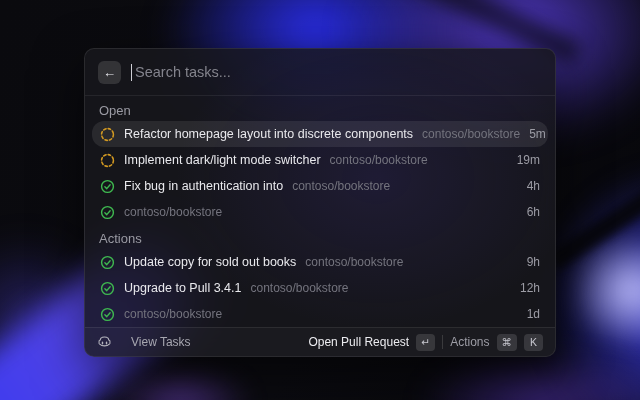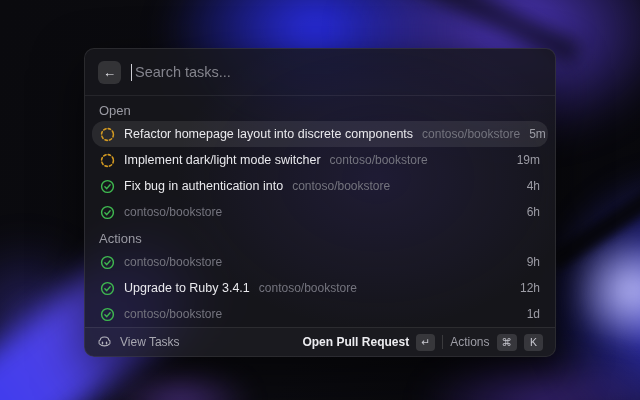--- a/index.html
+++ b/index.html
@@ -64,26 +64,26 @@
     display:flex;align-items:center;gap:9px;cursor:pointer}
   .task-row.selected{background:rgba(255,255,255,.085)}
   .status-icon{width:15px;height:15px;flex:none;display:flex}
   .status-icon svg{width:15px;height:15px;display:block}
   .task-title{font-size:12.5px;color:#e9e9ed;font-weight:500;white-space:nowrap}
   .task-repo{font-size:12px;color:#74747e;white-space:nowrap}
   .task-time{margin-left:auto;font-size:12px;color:#9c9ca5;white-space:nowrap}
 
   .footer{flex:none;height:28px;border-top:1px solid rgba(255,255,255,.08);
     background:rgba(255,255,255,.025);
-    display:flex;align-items:center;padding:0 12px;gap:8px;font-size:12px}
+    display:flex;align-items:center;padding:0 12px;gap:19px;font-size:12px}
   .copilot{flex:none;display:flex}
   .copilot svg{width:15px;height:15px;display:block}
   .view-tasks{color:#a7a7b0;cursor:pointer}
   .footer-right{margin-left:auto;display:flex;align-items:center;gap:7px}
-  .primary-label{color:#ececf0;font-weight:700;font-size:12px;cursor:pointer}
+  .primary-label{color:#ececf0;font-weight:400;font-size:12px;cursor:pointer}
   .key{min-width:9px;height:17px;padding:0 5px;border-radius:4px;
     background:rgba(255,255,255,.13);color:#c7c7cf;font-size:10.5px;
     display:flex;align-items:center;justify-content:center}
   .vdiv{width:1px;height:14px;background:rgba(255,255,255,.14)}
   .actions-label{color:#9d9da6;font-size:12px;cursor:pointer}
 </style>
 </head>
 <body>
 
 <div class="wallpaper">
@@ -167,33 +167,34 @@
     <div class="section-label">Actions</div>
     <div class="section-items">
   <div class="task-row done">
     <span class="status-icon">
 
       <svg class="icon-done" viewBox="0 0 16 16">
         <circle cx="8" cy="8" r="6.3" fill="none" stroke="#3fb950" stroke-width="1.5"></circle>
         <path d="M5.2 8.3l2 2 3.6-4.2" fill="none" stroke="#3fb950" stroke-width="1.5" stroke-linecap="round" stroke-linejoin="round"></path>
       </svg>
     </span>
+    <span class="task-title">Update copy for sold out books</span>
     <span class="task-repo">contoso/bookstore</span>
     <span class="task-time">9h</span>
   </div>
 
   <div class="task-row done">
     <span class="status-icon">
 
       <svg class="icon-done" viewBox="0 0 16 16">
         <circle cx="8" cy="8" r="6.3" fill="none" stroke="#3fb950" stroke-width="1.5"></circle>
         <path d="M5.2 8.3l2 2 3.6-4.2" fill="none" stroke="#3fb950" stroke-width="1.5" stroke-linecap="round" stroke-linejoin="round"></path>
       </svg>
     </span>
-    <span class="task-title">Upgrade to Ruby 3.4.1</span>
+    <span class="task-title">Upgrade to Pull 3.4.1</span>
     <span class="task-repo">contoso/bookstore</span>
     <span class="task-time">12h</span>
   </div>
 
   <div class="task-row done">
     <span class="status-icon">
 
       <svg class="icon-done" viewBox="0 0 16 16">
         <circle cx="8" cy="8" r="6.3" fill="none" stroke="#3fb950" stroke-width="1.5"></circle>
         <path d="M5.2 8.3l2 2 3.6-4.2" fill="none" stroke="#3fb950" stroke-width="1.5" stroke-linecap="round" stroke-linejoin="round"></path>

